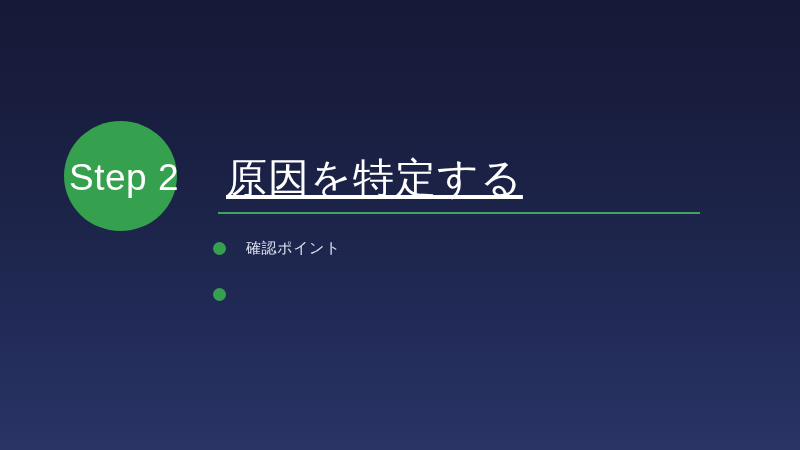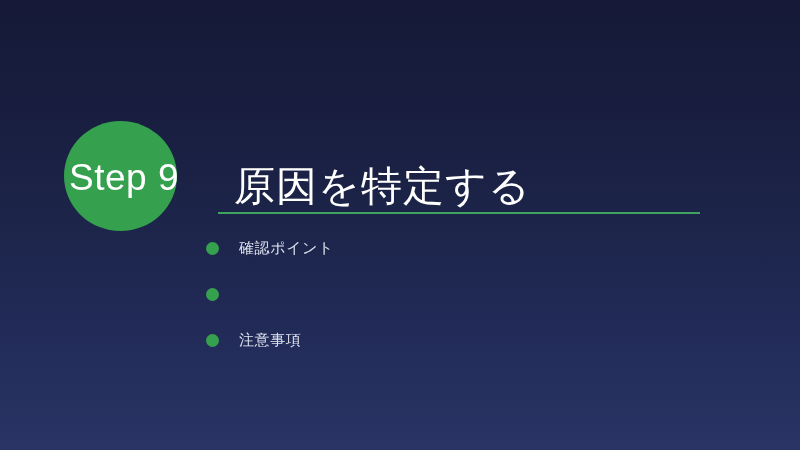--- a/index.html
+++ b/index.html
@@ -52,42 +52,43 @@
 
   
   .title-block {
     position: absolute;
     left: 218px;
     top: 143px;
     width: 490px;
   }
 
   .slide-title {
-    margin: 16px;
+    margin: 8px;
     color: #ffffff;
     font-size: 41px;
     font-weight: 400;
     line-height: 54px;
     letter-spacing: 1px;
     white-space: nowrap;
+    text-decoration: underline;
   }
 
   .title-divider {
     position: absolute;
     left: 218px;
     top: 212px;
     width: 482px;
     height: 2px;
     background: #3da35d;
   }
 
   
   .bullet-list {
     position: absolute;
-    left: 206px;
+    left: 213px;
     top: 232px;
     list-style: none;
     margin: 0;
     padding: 0;
     width: 470px;
   }
 
   .bullet-item {
     display: flex;
     align-items: center;
@@ -124,36 +125,32 @@
     letter-spacing: 0.6px;
   }
 </style>
 </head>
 <body>
 
 <div class="slide">
 
   <div class="step-badge-circle"></div>
 
-  <div class="step-badge-label">Step 9</div>
+  <div class="step-badge-label">Step 2</div>
 
   <div class="title-block">
     <h1 class="slide-title">原因を特定する</h1>
   </div>
 
   <div class="title-divider"></div>
 
   <ul class="bullet-list">
     <li class="bullet-item">
       <span class="bullet-dot"></span>
       <span class="bullet-label">確認ポイント</span>
     </li>
     <li class="bullet-item">
       <span class="bullet-dot"></span>
     </li>
-    <li class="bullet-item">
-      <span class="bullet-dot"></span>
-      <span class="bullet-label">注意事項</span>
-    </li>
   </ul>
 
 
 </div>
 
 </body></html>

